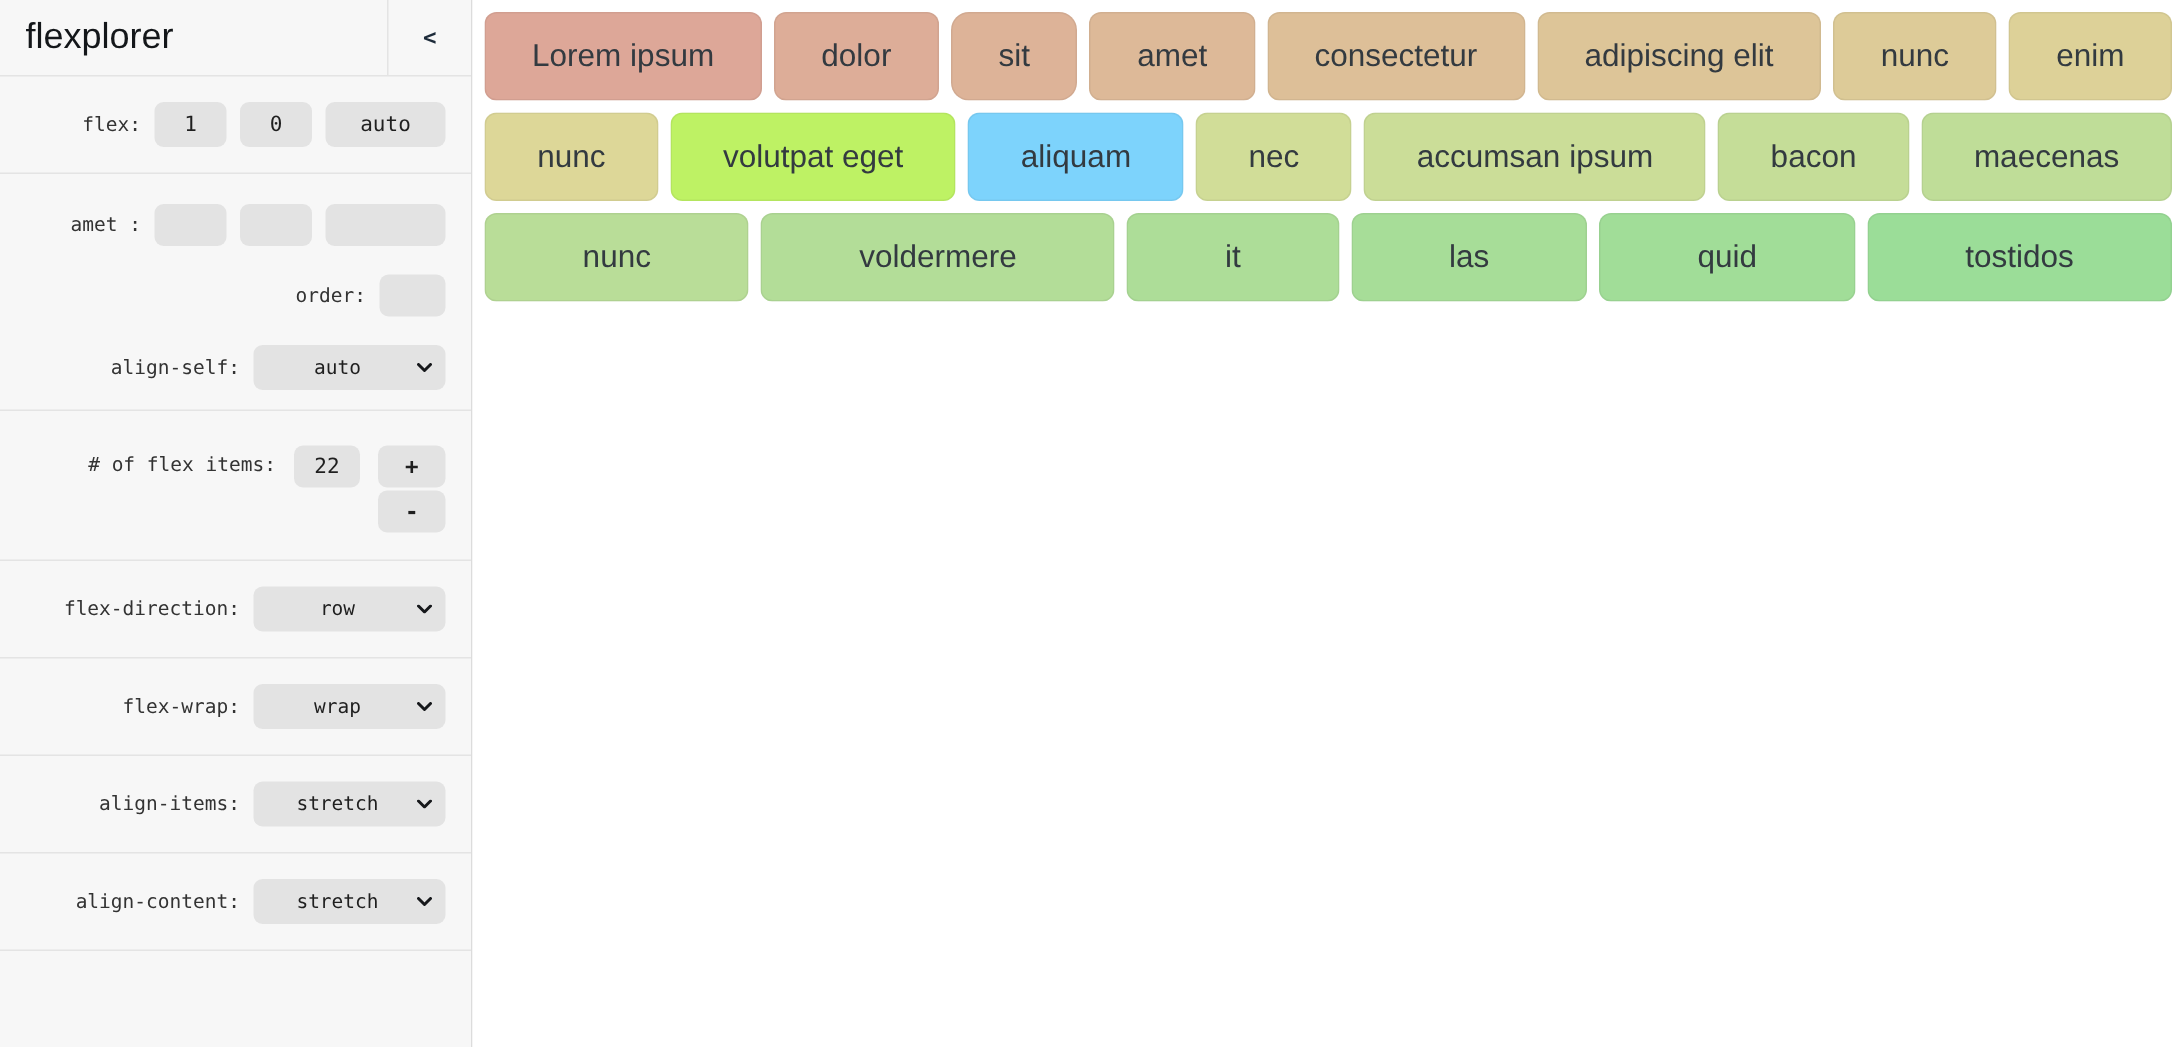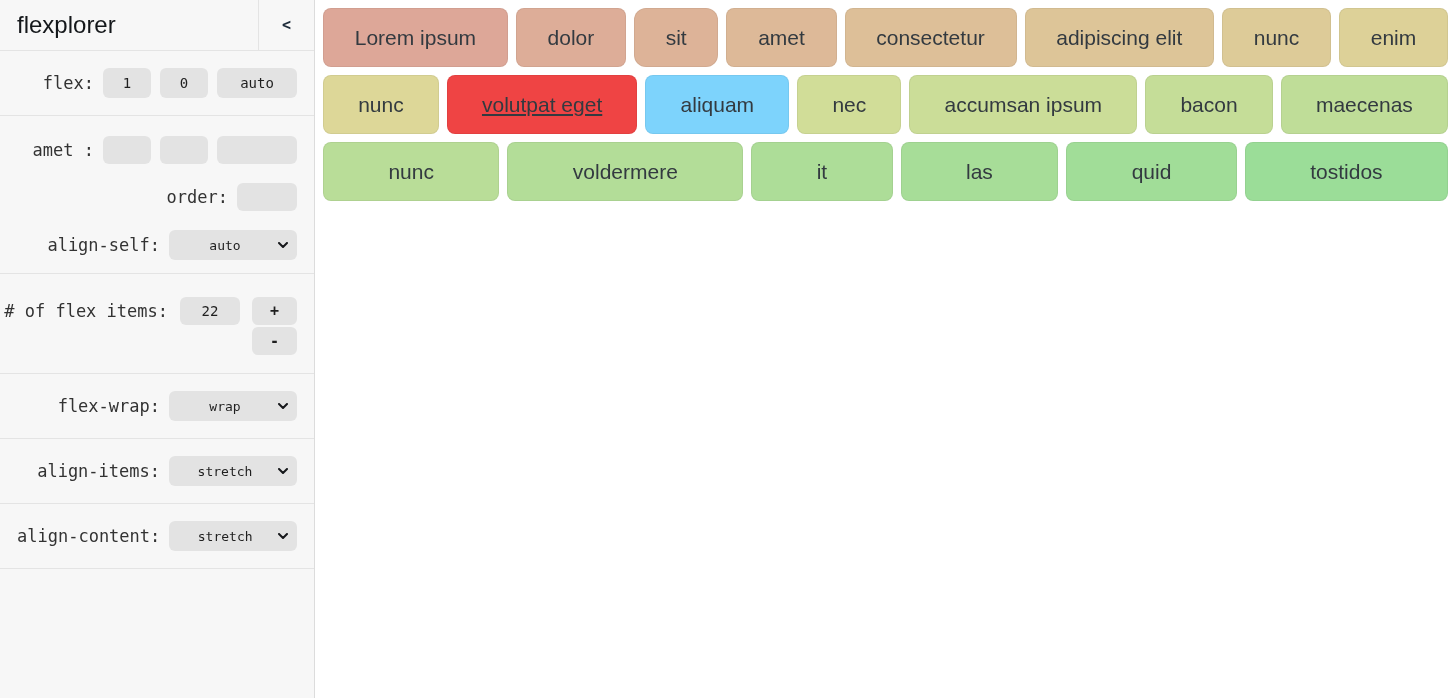--- a/index.html
+++ b/index.html
@@ -26,28 +26,28 @@
   .sb-collapse {
     width:56px; border-left:1px solid #e4e4e4;
     display:flex; align-items:center; justify-content:center;
     font-size:15px; font-weight:bold; color:#1d2b3a; cursor:pointer;
   }
   .section { border-bottom:1px solid #e4e4e4; padding:17px 17px; display:flex; flex-direction:column; }
   .section.multi { padding:20px 17px 13px 17px; }
   .section.count { padding:23px 17px 18px 17px; }
   .row { display:flex; align-items:center; justify-content:flex-end; gap:9px; }
   .row + .row { margin-top:19px; }
-  .lbl { font-size:17px; color:#333; white-space:pre; }
+  .lbl { font-size:13px; color:#333; white-space:pre; }
   .inp {
     background:#e3e3e3; border:none; outline:none; border-radius:6px;
     height:30px; text-align:center;
     font-family:inherit; font-size:14px; color:#1f1f1f;
   }
   .inp.h28 { height:28px; }
-  .w48 { width:48px; } .w80 { width:80px; } .w44 { width:60px;text-align:center; }
+  .w48 { width:48px; } .w80 { width:80px; } .w44 { width:44px;text-align:center; }
   .sel {
     width:128px; height:30px; background:#e3e3e3; border-radius:6px;
     display:flex; align-items:center; justify-content:center;
     position:relative; cursor:pointer;
     font-size:13px; color:#1f1f1f; padding-right:16px;
   }
   .sel .chev { position:absolute; right:9px; top:12px; }
   .count-row { display:flex; align-items:flex-start; justify-content:flex-end; gap:12px; }
   .count-row .lbl { line-height:28px; }
   .stepper { display:flex; flex-direction:column; gap:2px; }
@@ -114,20 +114,31 @@
     <div class="count-row">
       <span class="lbl"># of flex items:</span>
       <input class="inp h28 w44" value="22" style="">
       <div class="stepper">
         <button class="stepbtn">+</button>
         <button class="stepbtn">-</button>
       </div>
     </div>
   </div>
 
+  <div class="section">
+    <div class="row">
+      <span class="lbl">flex-direction:</span>
+      <div class="sel">
+        <span>row</span>
+        <svg class="chev" width="10" height="6" viewBox="0 0 10 6">
+            <polyline points="1,1 5,5 9,1" fill="none" stroke="#16181b" stroke-width="2" stroke-linecap="round" stroke-linejoin="round"></polyline>
+          </svg>
+      </div>
+    </div>
+  </div>
 
   <div class="section">
     <div class="row">
       <span class="lbl">flex-wrap:</span>
       <div class="sel">
         <span>wrap</span>
         <svg class="chev" width="10" height="6" viewBox="0 0 10 6">
             <polyline points="1,1 5,5 9,1" fill="none" stroke="#16181b" stroke-width="2" stroke-linecap="round" stroke-linejoin="round"></polyline>
           </svg>
       </div>
@@ -167,21 +178,21 @@
       <div class="flex-item" style="background: rgb(221, 173, 152);">dolor</div>
       <div class="flex-item" style="background: rgb(221, 179, 152); border-radius: 12px;">sit</div>
       <div class="flex-item" style="background: rgb(221, 185, 152);">amet</div>
       <div class="flex-item" style="background: rgb(221, 191, 152);">consectetur</div>
       <div class="flex-item" style="background: rgb(221, 197, 152);">adipiscing elit</div>
       <div class="flex-item" style="background: rgb(221, 203, 152);">nunc</div>
       <div class="flex-item" style="background: rgb(221, 209, 152);">enim</div>
     </div>
     <div class="flex-row">
       <div class="flex-item" style="background: rgb(221, 215, 152);">nunc</div>
-      <div class="flex-item" style="background: #ef4444; text-decoration: underline;">volutpat eget</div>
+      <div class="flex-item" style="background: #bef264;">volutpat eget</div>
       <div class="flex-item" style="background: #7dd3fc;">aliquam</div>
       <div class="flex-item" style="background: rgb(209, 221, 152);">nec</div>
       <div class="flex-item" style="background: rgb(203, 221, 152);">accumsan ipsum</div>
       <div class="flex-item" style="background: rgb(197, 221, 152);">bacon</div>
       <div class="flex-item" style="background: rgb(191, 221, 152);">maecenas</div>
     </div>
     <div class="flex-row">
       <div class="flex-item" style="background: rgb(185, 221, 152);">nunc</div>
       <div class="flex-item" style="background: rgb(179, 221, 152);">voldermere</div>
       <div class="flex-item" style="background: rgb(173, 221, 152);">it</div>

